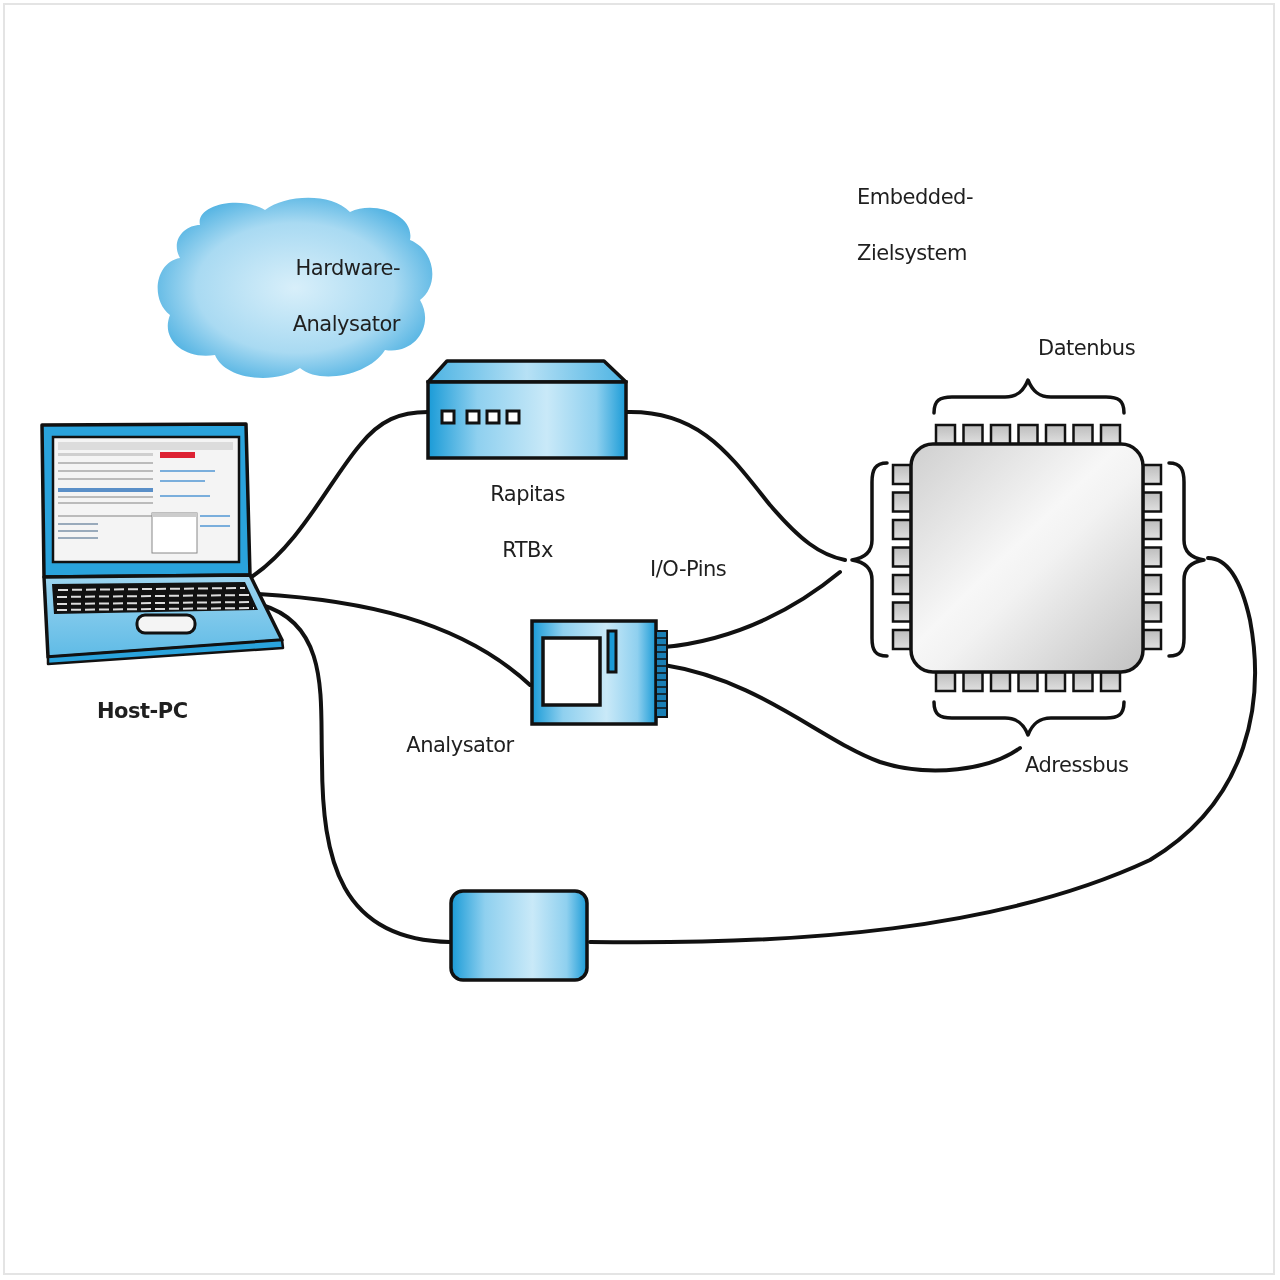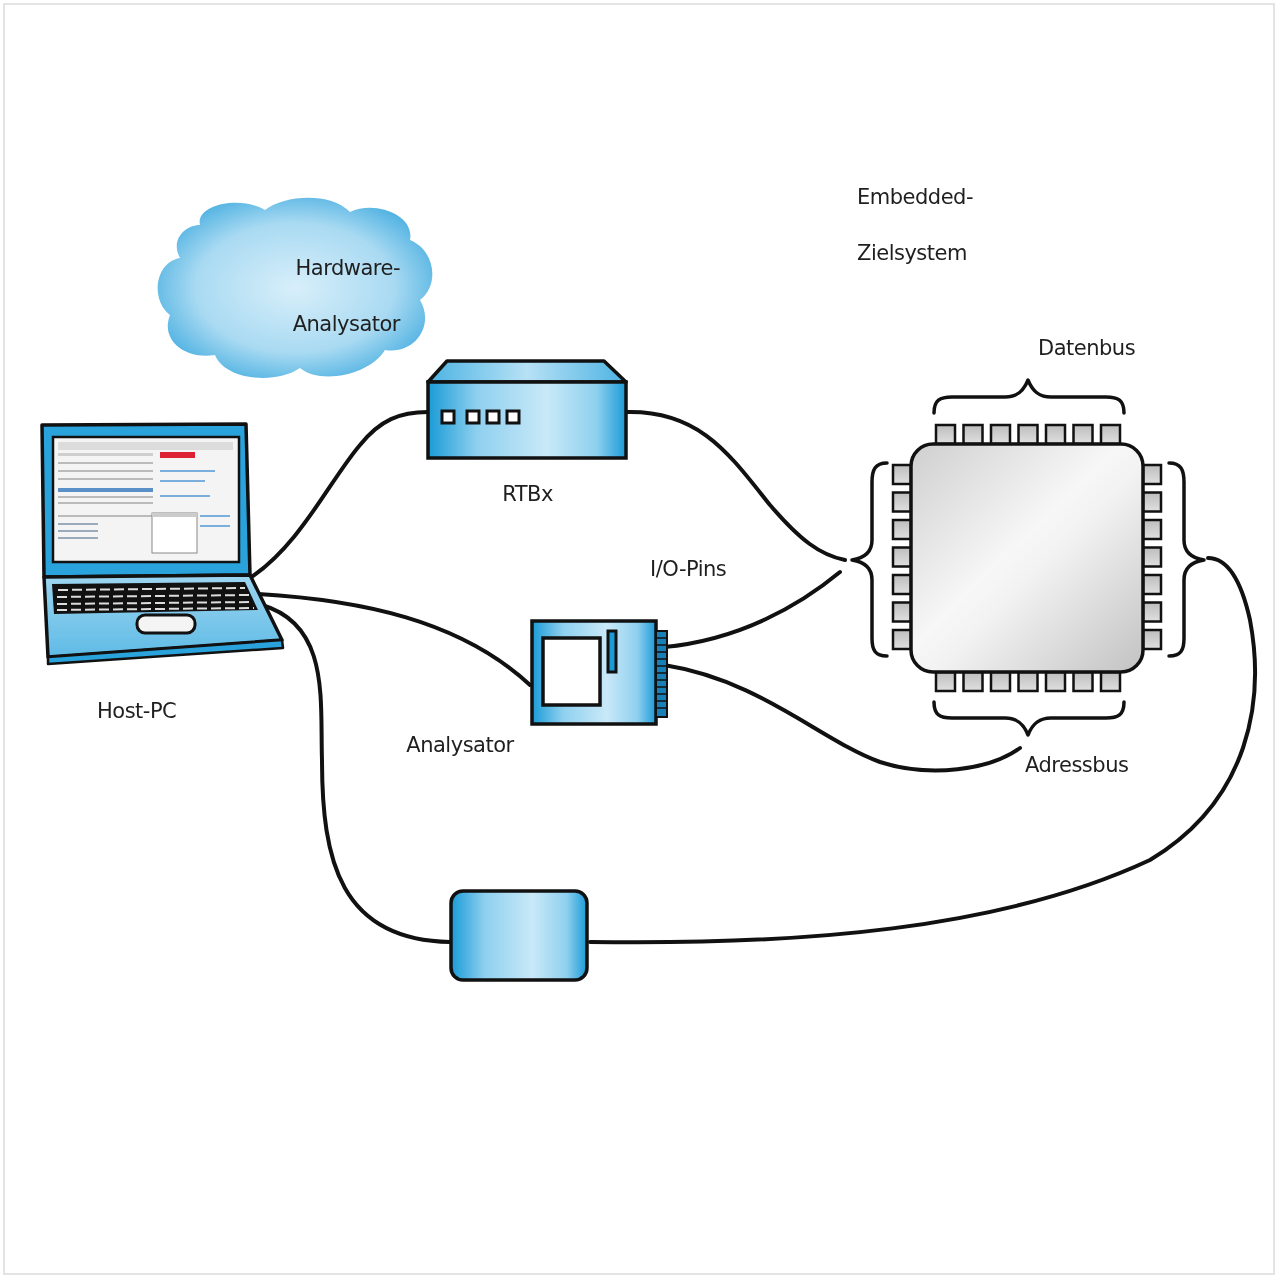--- a/index.html
+++ b/index.html
@@ -198,26 +198,27 @@
 </div>
 
 <div class="lbl" style="left:857px; top:169px;">
   <span>Embedded-</span>
   <span>Zielsystem</span>
 </div>
 
 <div class="lbl" style="left:1038px; top:320px;">Datenbus</div>
 
 <div class="lbl center" style="left:440px; top:466px; width:175px;">
+  <span>Rapitas</span>
   <span>RTBx</span>
 </div>
 
 <div class="lbl" style="left:650px; top:541px;text-align:right;">I/O-Pins</div>
 
-<div class="lbl" style="left:97px; top:683px;">Host-PC</div>
+<div class="lbl" style="left:97px; top:683px;font-weight:bold;">Host-PC</div>
 
 <div class="lbl center" style="left:360px; top:717px; width:200px;">
   <span>Analysator</span>
 </div>
 
 <div class="lbl" style="left:1025px; top:737px;text-align:right;">Adressbus</div>
 
 <div class="lbl center" style="left:420px; top:1006px; width:200px;">
 </div>
 

